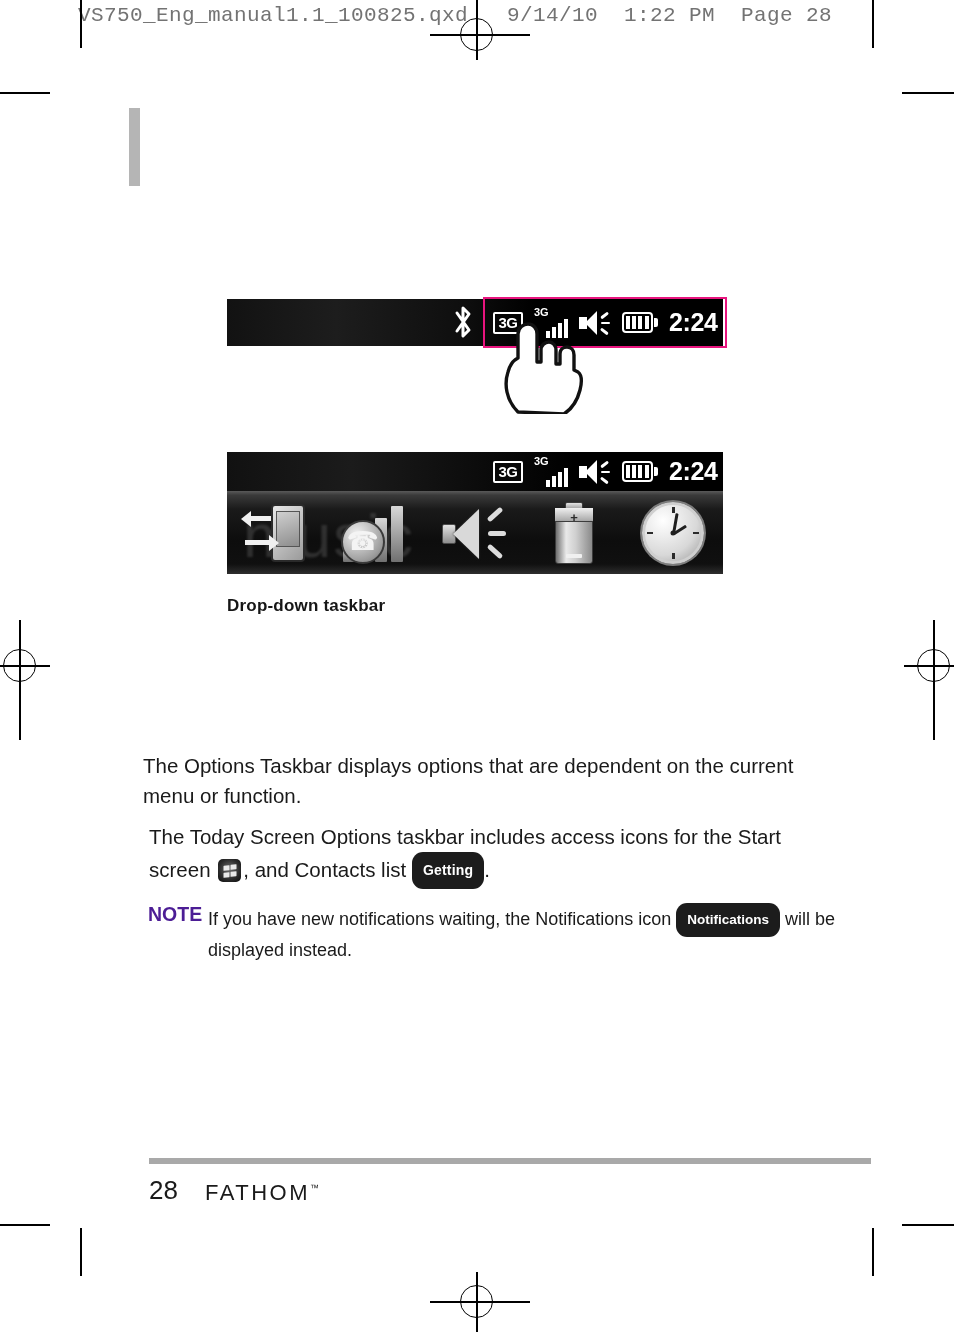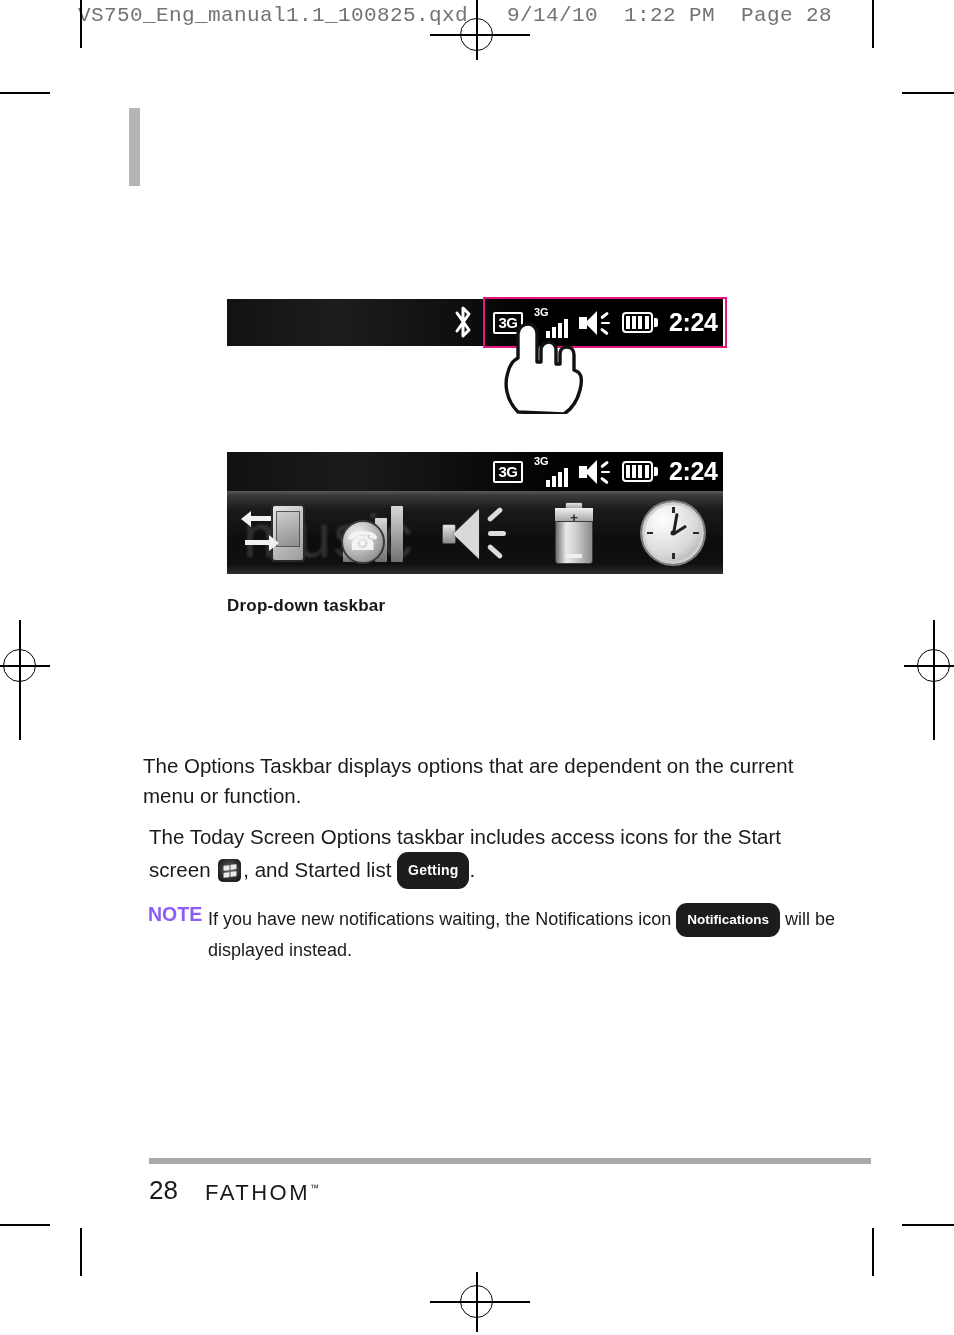--- a/index.html
+++ b/index.html
@@ -334,21 +334,21 @@
     font-weight: bold;
     padding: 3px 11px 4px;
     vertical-align: 2px;
     letter-spacing: 0.2px;
     font-family: "Liberation Sans", sans-serif;
   }
 
   .note-wrap { position: absolute; left: 148px; top: 903px; width: 690px; }
   .note-label {
     position: absolute; left: 0; top: 0;
-    color: #8b5cf6; font-weight: bold; font-size: 19.5px;
+    color: #4c1d95; font-weight: bold; font-size: 19.5px;
     font-family: "Liberation Sans", sans-serif;
   }
   .note-body {
     position: absolute; left: 60px; top: 0; width: 645px;
     font-size: 18px; line-height: 27px; color: #1a1a1a;
     font-family: "Liberation Sans", sans-serif;
   }
   .pill-sm {
     display: inline-block;
     background: #1c1c1c; color: #fff;
@@ -583,21 +583,21 @@
 
   <div class="body-text para-a">The Options Taskbar displays options that are dependent on the current menu or function.</div>
 
   <div class="body-text para-b">
     <span>The Today Screen Options taskbar includes access icons for the Start screen</span>
     <span class="inline-start-icon"><span class="flag">
           <i></i>
           <i></i>
           <i></i>
           <i></i>
-        </span></span><span>, and Started list</span>
+        </span></span><span>, and Contacts list</span>
     <span class="pill">Getting</span><span>.</span>
   </div>
 
   <div class="note-wrap">
     <div class="note-label">NOTE</div>
     <div class="note-body">
       <span>If you have new notifications waiting, the Notifications icon</span>
       <span class="pill-sm">Notifications</span>
       <span>will be displayed instead.</span>
     </div>

